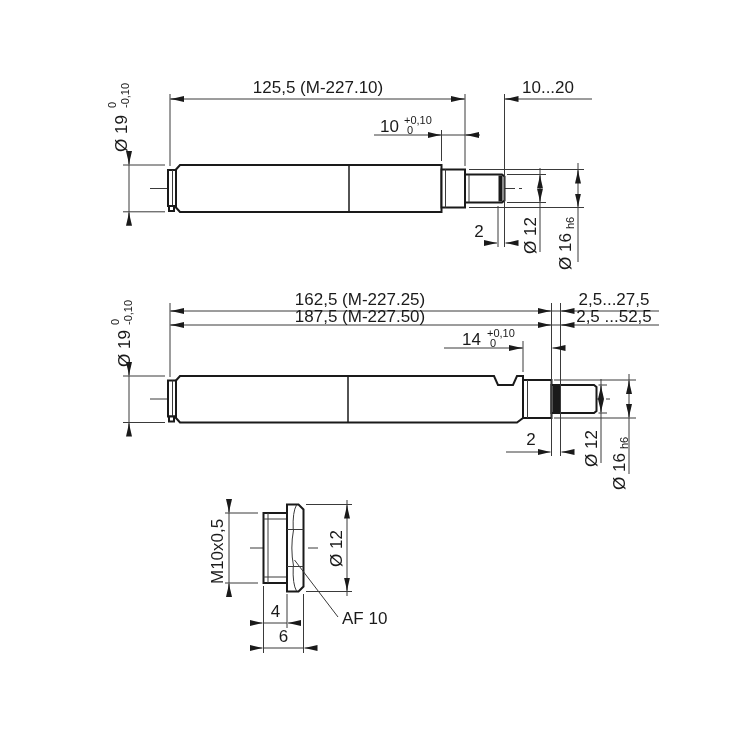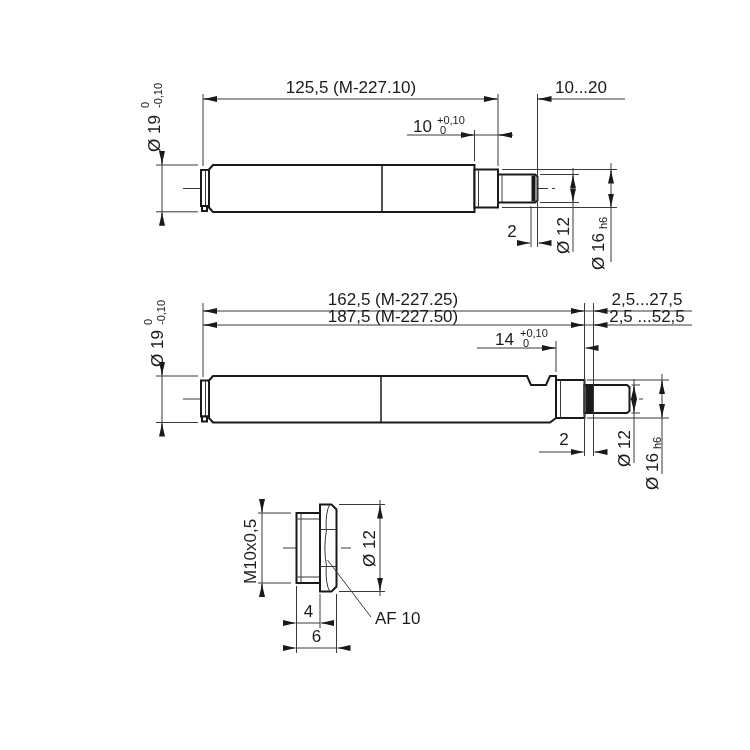--- a/index.html
+++ b/index.html
@@ -1,16 +1,16 @@
 <!DOCTYPE html>
 <html><head>
 <meta charset="utf-8">
 <style>
   html,body{margin:0;padding:0;background:#fff;}
-  .page{width:637px;height:750px;background:#bef264;position:relative;font-family:"Liberation Sans",sans-serif;margin-left:33px;}
+  .page{width:637px;height:750px;background:#bef264;position:relative;font-family:"Liberation Sans",sans-serif;}
   svg{display:block;}
   .objf{stroke:#1a1a1a;stroke-width:2;fill:#ffffff;stroke-linejoin:miter;}
   .mid{stroke:#1a1a1a;stroke-width:1.5;fill:none;}
   .thin{stroke:#3a3a3a;stroke-width:1;fill:none;}
   .cl{stroke:#3a3a3a;stroke-width:1;fill:none;stroke-dasharray:17 4 4 4;}
   .arr{fill:#1a1a1a;}
   .grv{fill:#1a1a1a;stroke:none;}
   text{fill:#1a1a1a;font-family:"Liberation Sans",sans-serif;}
   .t17{font-size:17px;}
   .t11{font-size:11px;}

